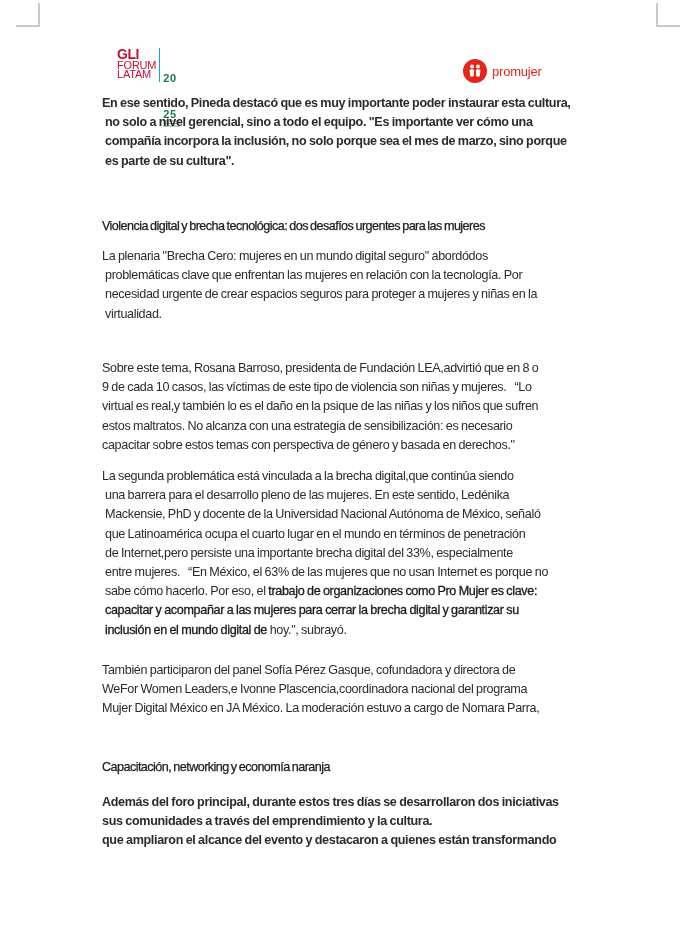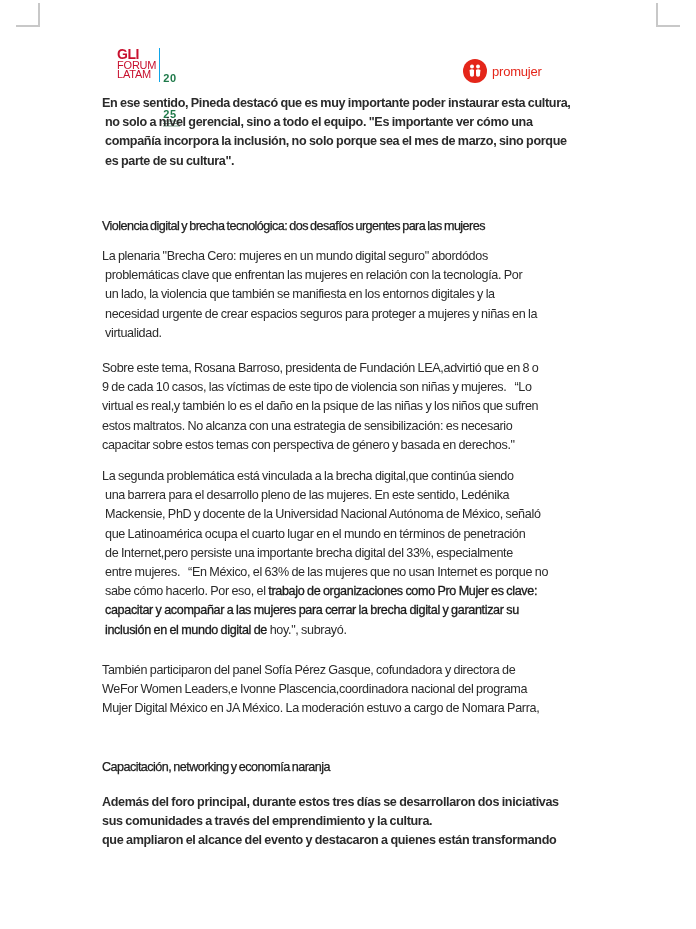--- a/index.html
+++ b/index.html
@@ -194,21 +194,20 @@
   <span class="line indent">no solo a nivel gerencial, sino a todo el equipo. "Es importante ver cómo una</span>
   <span class="line indent">compañía incorpora la inclusión, no solo porque sea el mes de marzo, sino porque</span>
   <span class="line indent">es parte de su cultura".</span>
 </div>
 
 <div class="heading" style="top:184px;margin-top:33px;">Violencia digital y brecha tecnológica: dos desafíos urgentes para las mujeres</div>
 
 <div class="para" style="top:247px;">
   <span class="line">La plenaria "Brecha Cero: mujeres en un mundo digital seguro" abordódos</span>
   <span class="line indent">problemáticas clave que enfrentan las mujeres en relación con la tecnología. Por</span>
-  <span class="line indent">un lado, la violencia que también se manifiesta en los entornos digitales y la</span>
   <span class="line indent">necesidad urgente de crear espacios seguros para proteger a mujeres y niñas en la</span>
   <span class="line indent">virtualidad.</span>
 </div>
 
 <div class="para" style="top:359px;">
   <span class="line">Sobre este tema, Rosana Barroso, presidenta de Fundación LEA,advirtió que en 8 o</span>
   <span class="line" style="white-space:pre;">9 de cada 10 casos, las víctimas de este tipo de violencia son niñas y mujeres.   “Lo</span>
   <span class="line">virtual es real,y también lo es el daño en la psique de las niñas y los niños que sufren</span>
   <span class="line">estos maltratos. No alcanza con una estrategia de sensibilización: es necesario</span>
   <span class="line">capacitar sobre estos temas con perspectiva de género y basada en derechos."</span>

